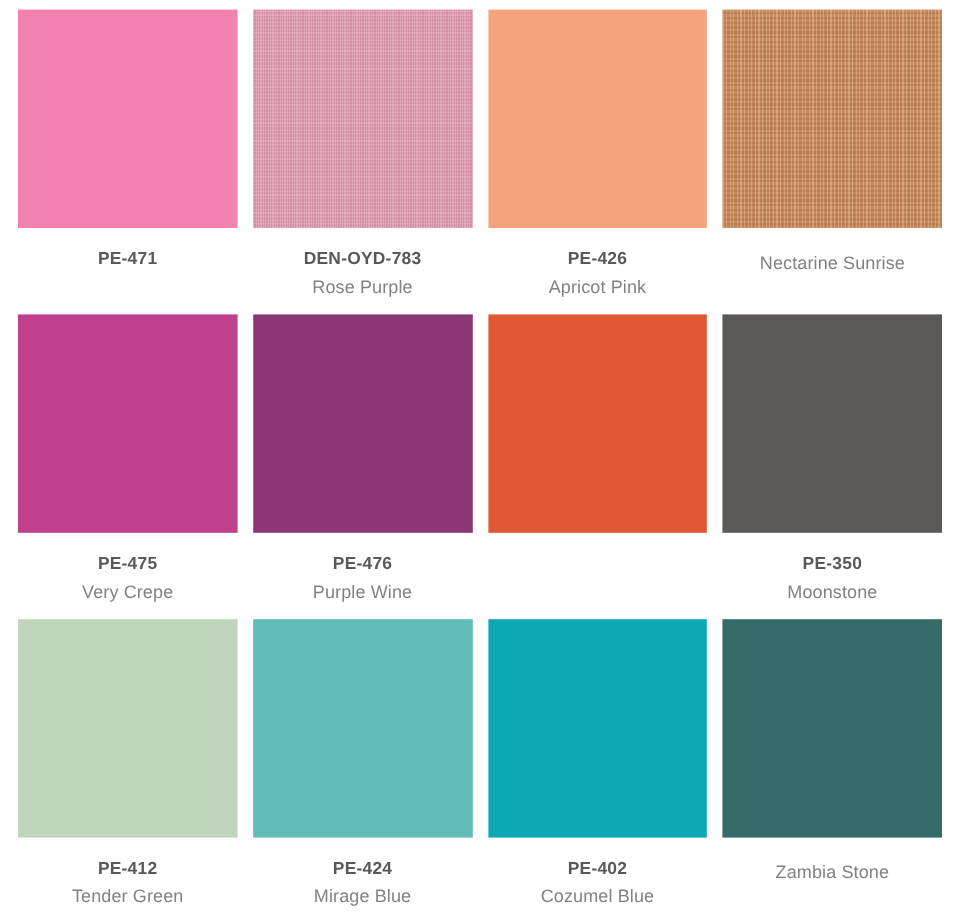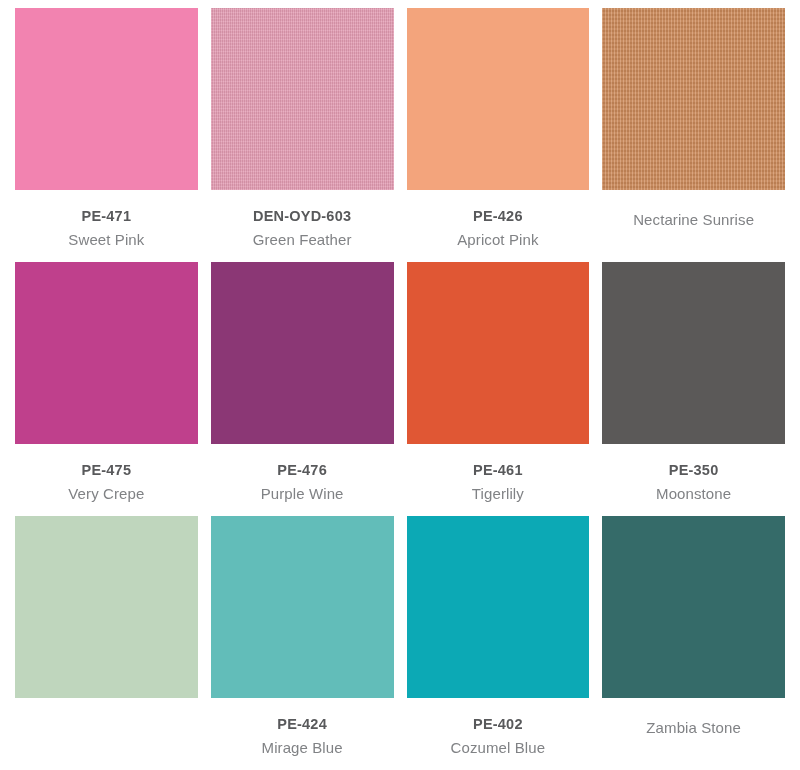--- a/index.html
+++ b/index.html
@@ -84,28 +84,27 @@
   }
 </style>
 </head>
 <body>
 
 <div id="palette-grid">
     <div class="swatch-cell">
       <div class="swatch-chip" style="background-color: rgb(242, 131, 176);"></div>
       <div class="swatch-labels">
         <div class="swatch-code">PE-471</div>
-        <div class="swatch-name">Sweet Pink</div>
       </div>
     </div>
     <div class="swatch-cell">
       <div class="swatch-chip texture-linen" style="background-color: rgb(227, 155, 178);"></div>
       <div class="swatch-labels">
-        <div class="swatch-code">DEN-OYD-603</div>
-        <div class="swatch-name">Green Feather</div>
+        <div class="swatch-code">DEN-OYD-783</div>
+        <div class="swatch-name">Rose Purple</div>
       </div>
     </div>
     <div class="swatch-cell">
       <div class="swatch-chip" style="background-color: rgb(243, 164, 124);"></div>
       <div class="swatch-labels">
         <div class="swatch-code">PE-426</div>
         <div class="swatch-name">Apricot Pink</div>
       </div>
     </div>
     <div class="swatch-cell">
@@ -123,34 +122,34 @@
     </div>
     <div class="swatch-cell">
       <div class="swatch-chip" style="background-color: rgb(139, 55, 117);"></div>
       <div class="swatch-labels">
         <div class="swatch-code">PE-476</div>
         <div class="swatch-name">Purple Wine</div>
       </div>
     </div>
     <div class="swatch-cell">
       <div class="swatch-chip" style="background-color: rgb(224, 87, 52);"></div>
-      <div class="swatch-labels">
-        <div class="swatch-code">PE-461</div>
-        <div class="swatch-name">Tigerlily</div>
-      </div>
     </div>
     <div class="swatch-cell">
       <div class="swatch-chip" style="background-color: rgb(91, 89, 88);"></div>
       <div class="swatch-labels">
         <div class="swatch-code">PE-350</div>
         <div class="swatch-name">Moonstone</div>
       </div>
     </div>
     <div class="swatch-cell">
       <div class="swatch-chip" style="background-color: rgb(191, 214, 189);"></div>
+      <div class="swatch-labels">
+        <div class="swatch-code">PE-412</div>
+        <div class="swatch-name">Tender Green</div>
+      </div>
     </div>
     <div class="swatch-cell">
       <div class="swatch-chip" style="background-color: rgb(98, 189, 185);"></div>
       <div class="swatch-labels">
         <div class="swatch-code">PE-424</div>
         <div class="swatch-name">Mirage Blue</div>
       </div>
     </div>
     <div class="swatch-cell">
       <div class="swatch-chip" style="background-color: rgb(12, 169, 181);"></div>

